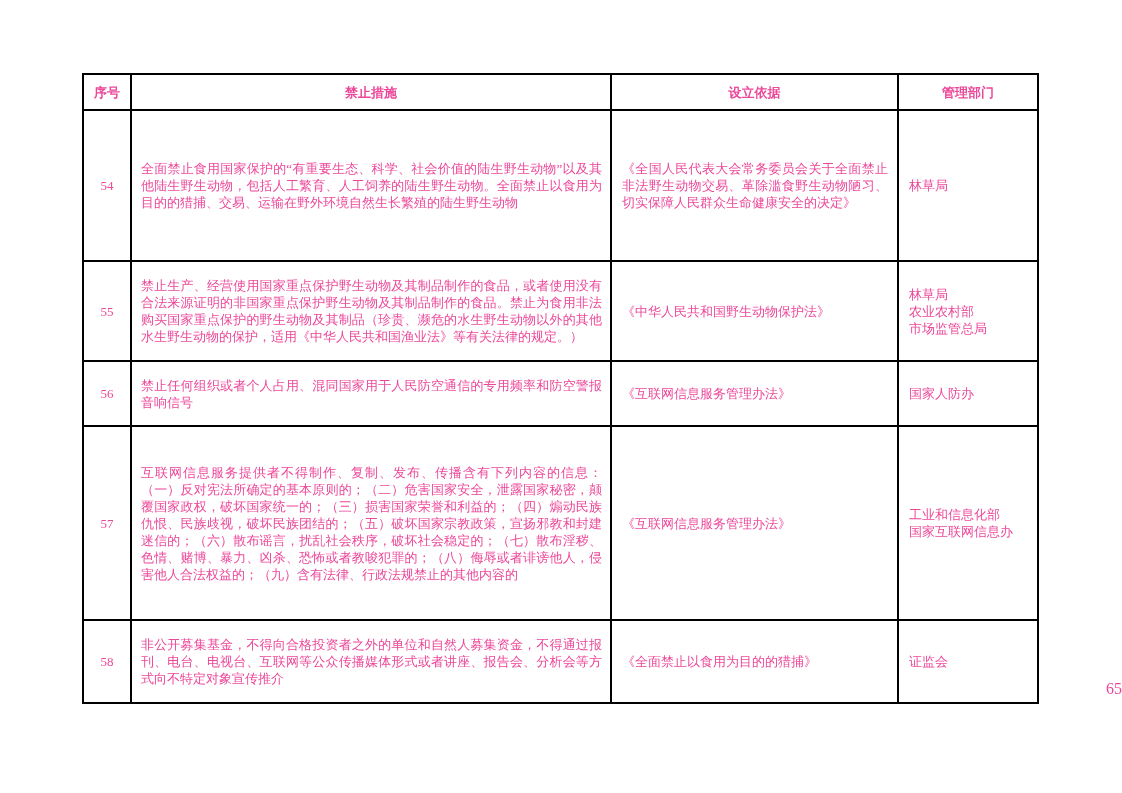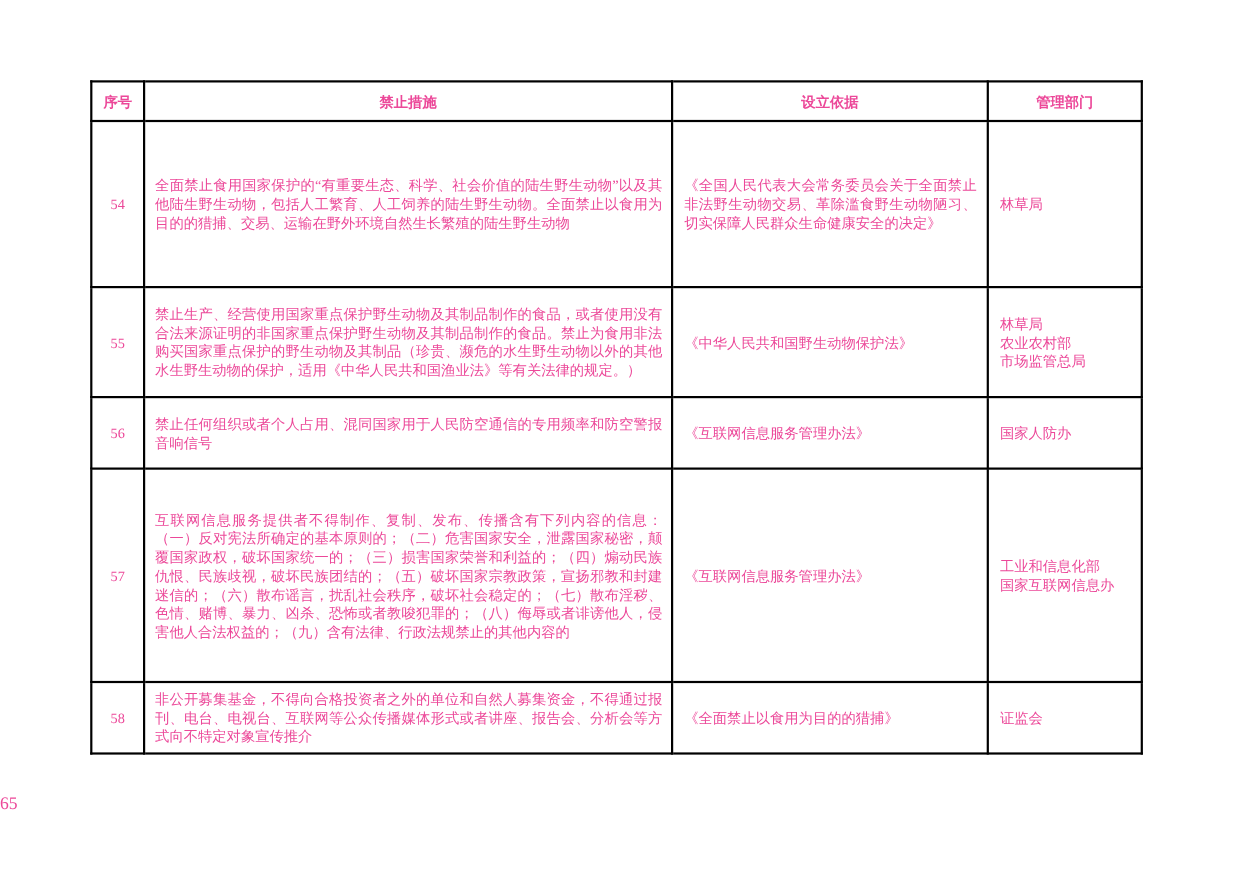--- a/index.html
+++ b/index.html
@@ -58,27 +58,27 @@
   tr.section-row td {
     height: 41px;
     font-family: "Liberation Sans", "DejaVu Sans", sans-serif;
     font-weight: bold;
     font-size: 15.5px;
     padding-left: 8px;
     text-align: left;
   }
   tr.row-56 td { height: 65px; }
   tr.row-57 td { height: 194px; }
-  tr.row-58 td { height: 65px; }
+  tr.row-58 td { height: 83px; }
   .page-number {
     position: absolute;
-    top: 722px;
+    top: 680px;
     left: 0;
     width: 1122px;
-    text-align: left;
+    text-align: right;
     font-size: 16px;
     font-family: "Liberation Serif", "DejaVu Serif", serif;
   }
 </style>
 </head>
 <body>
 
 <div class="page">
 
   <table class="rules-table">

